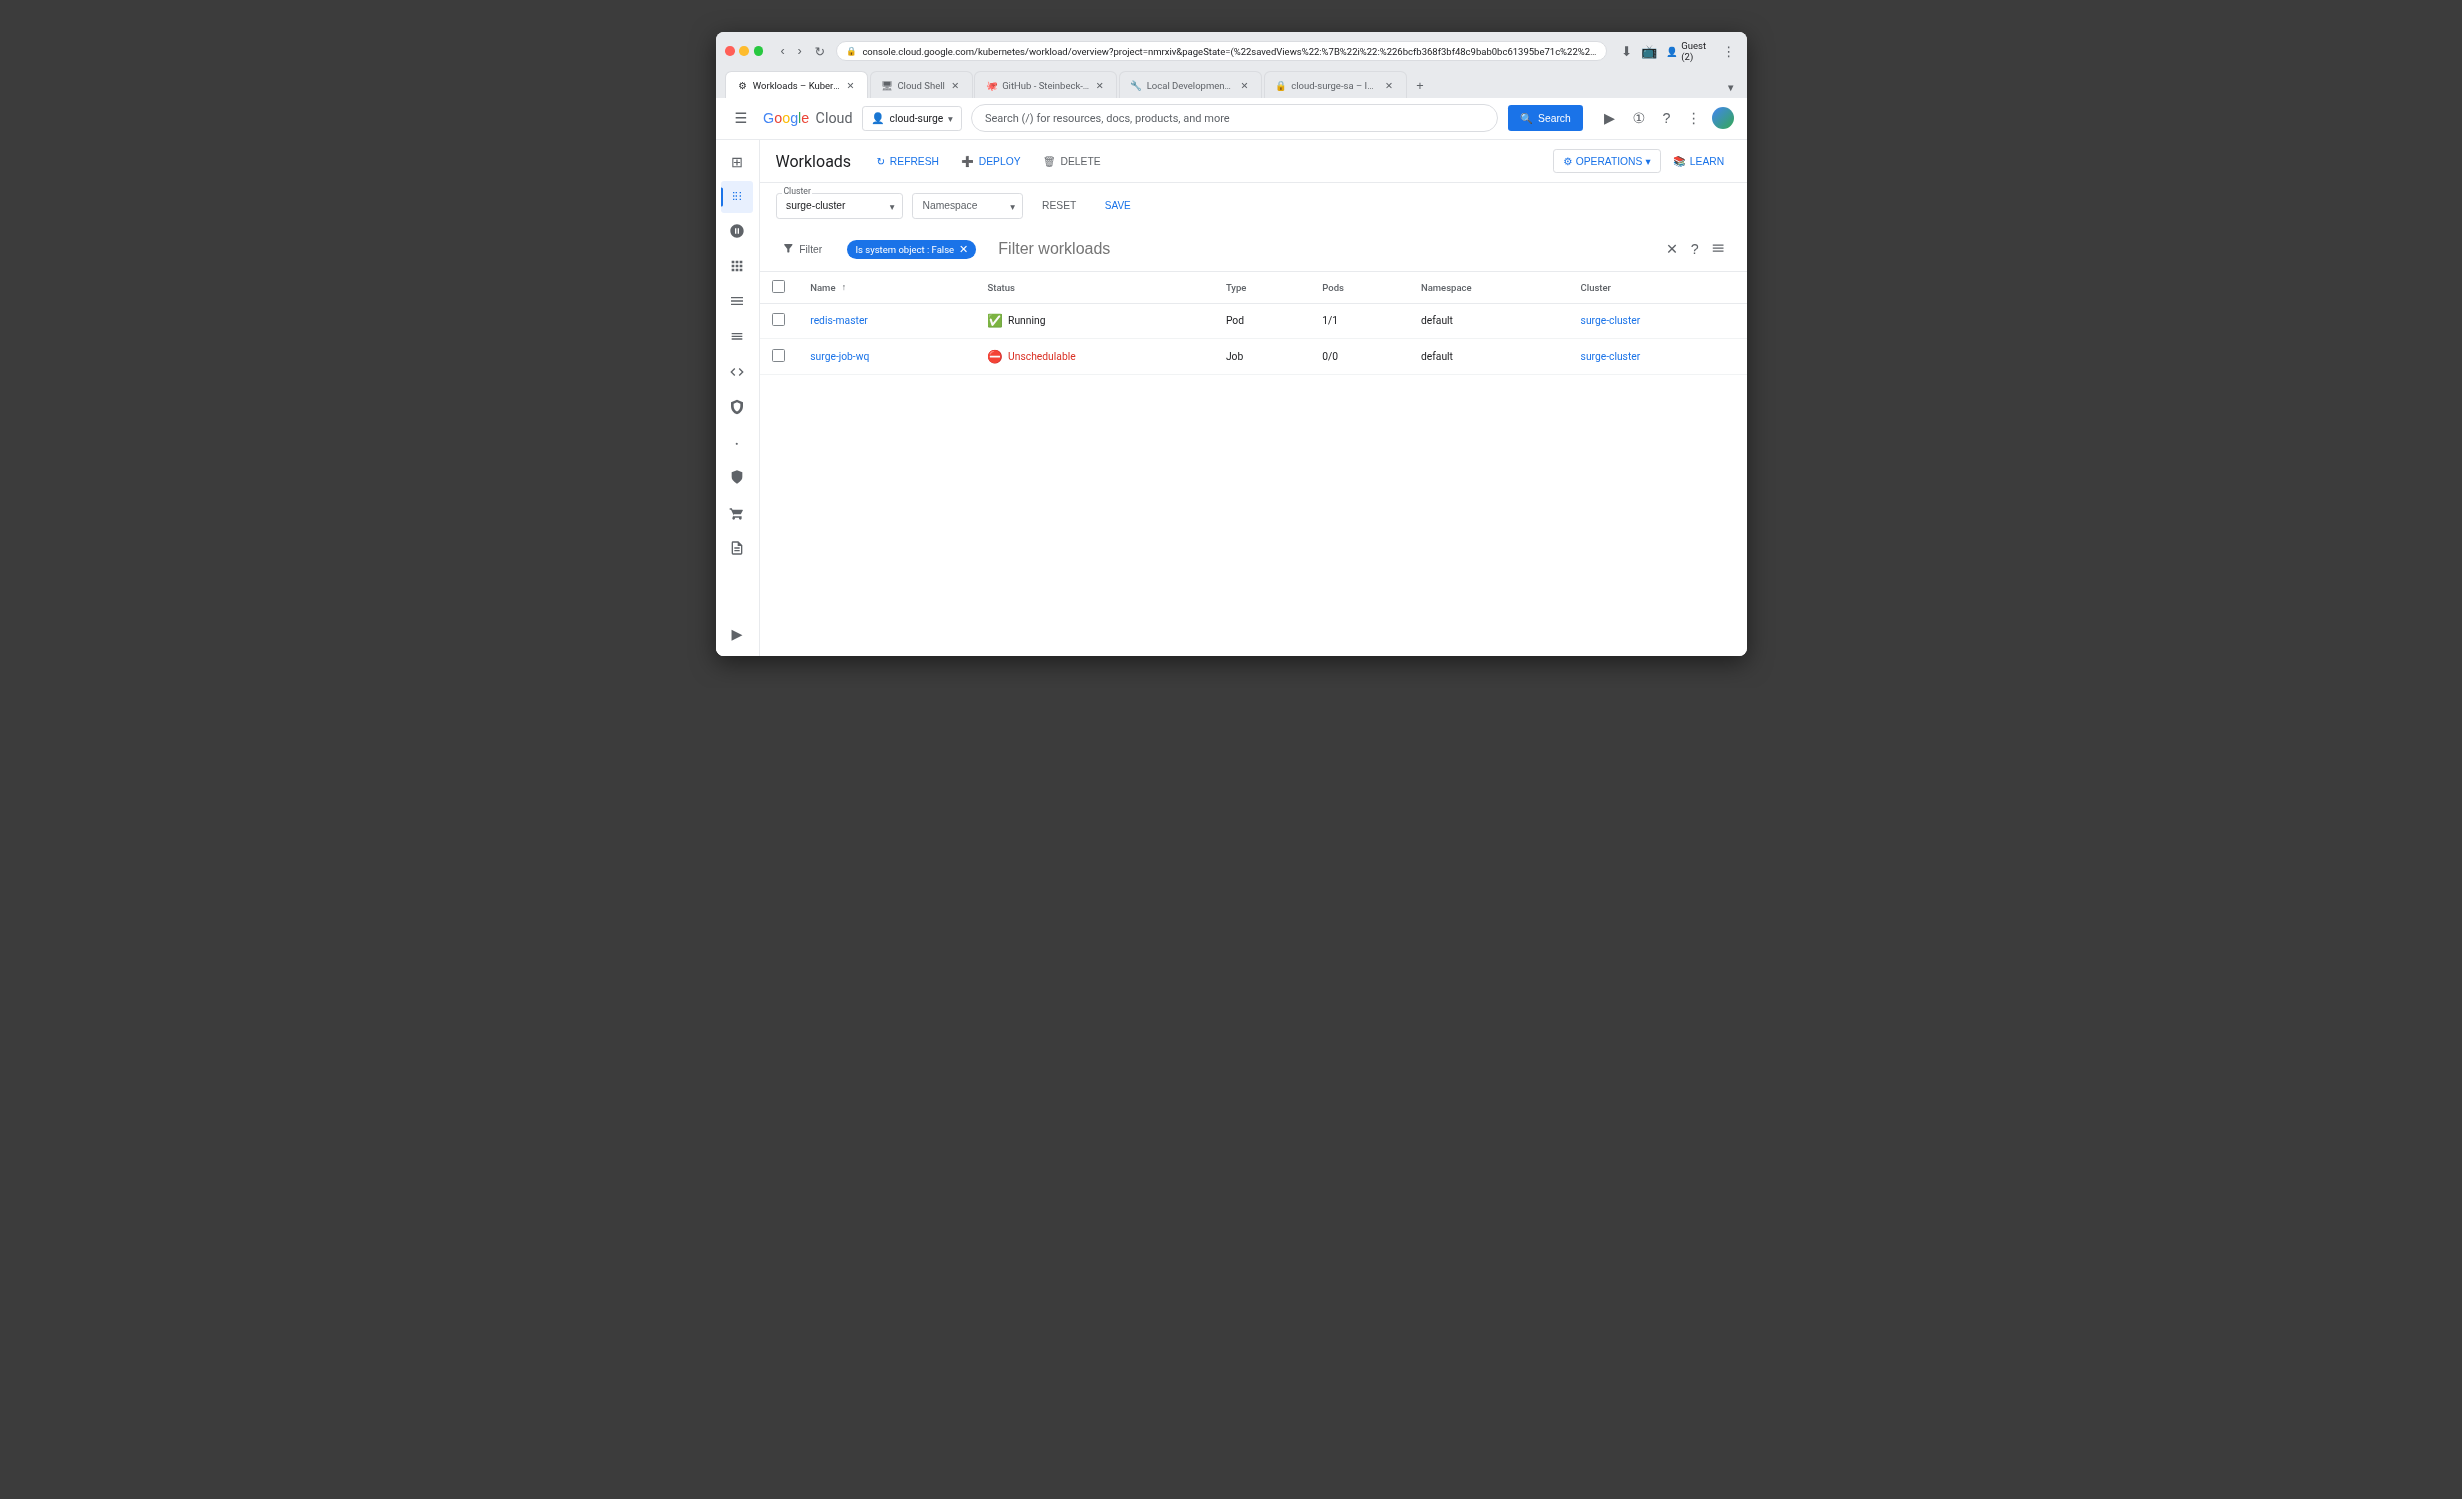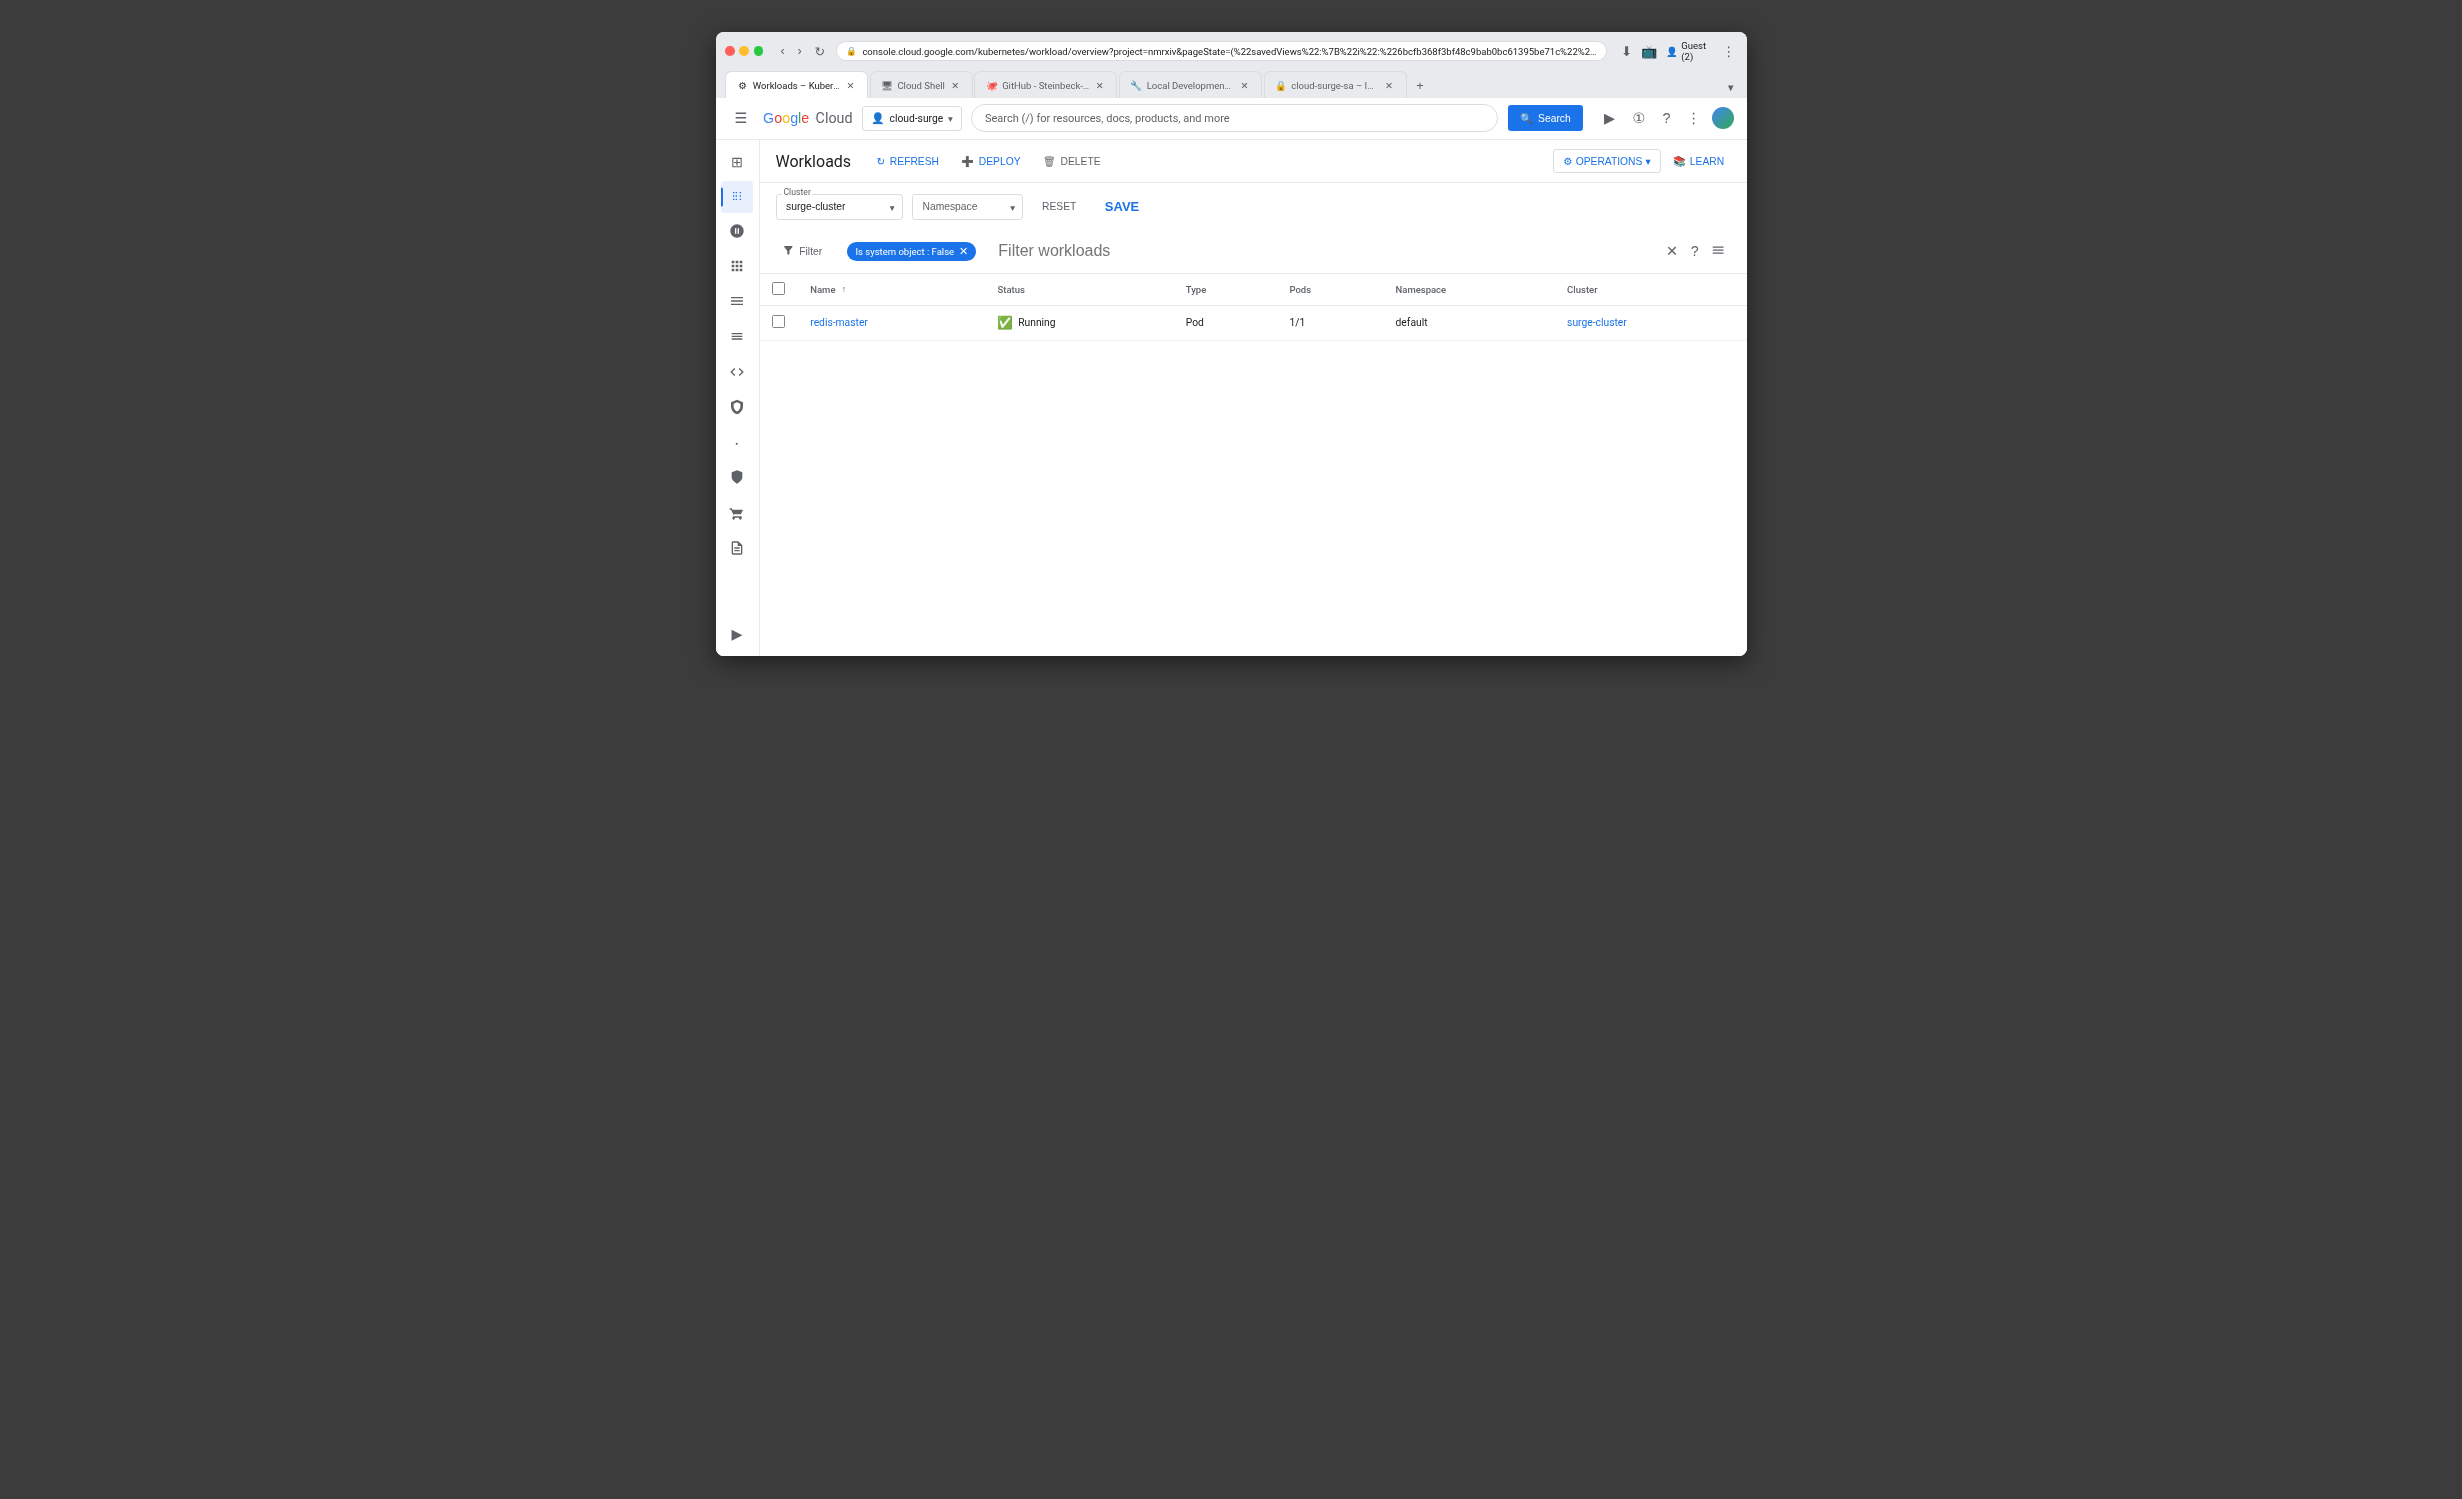--- a/index.html
+++ b/index.html
@@ -227,21 +227,21 @@
       padding: 9.5px 16px;
       gap: 9.5px;
     }
     .namespace-select-wrap { position: relative; }
     .reset-btn {
       background: none; border: none; cursor: pointer;
       font-size: 10.3px; color: #5f6368; padding: 6.3px 9.5px;
     }
     .save-btn {
       background: none; border: none; cursor: pointer;
-      font-size: 13px; color: #1a73e8; padding: 6.3px 9.5px; font-weight: 700;
+      font-size: 10px; color: #1a73e8; padding: 6.3px 9.5px; font-weight: 400;
     }
     
     
     .description {
       padding: 9.5px 16px;
       font-size: 10.3px;
       color: #202124;
       line-height: 1.5;
     }
     
@@ -701,19 +701,45 @@
                 <span>1/1</span>
               </td>
               <td>
                 <span>default</span>
               </td>
               <td>
                 <a class="cluster-link">surge-cluster</a>
               </td>
             </tr>
 
+            <tr>
+              <td class="checkbox-cell">
+                <div class="td-checkbox"></div>
+              </td>
+              <td>
+                <a class="name-link">surge-job-wq</a>
+              </td>
+              <td>
+                <div class="status-error">
+                  <span class="status-icon-red">⛔</span>
+                  <a class="name-link" style="color:#d93025;">Unschedulable</a>
+                </div>
+              </td>
+              <td>
+                <span>Job</span>
+              </td>
+              <td>
+                <span>0/0</span>
+              </td>
+              <td>
+                <span>default</span>
+              </td>
+              <td>
+                <a class="cluster-link">surge-cluster</a>
+              </td>
+            </tr>
           </tbody>
         </table>
       </div>
     </div>
   </div>
 </div>
 
 
 </body></html>

